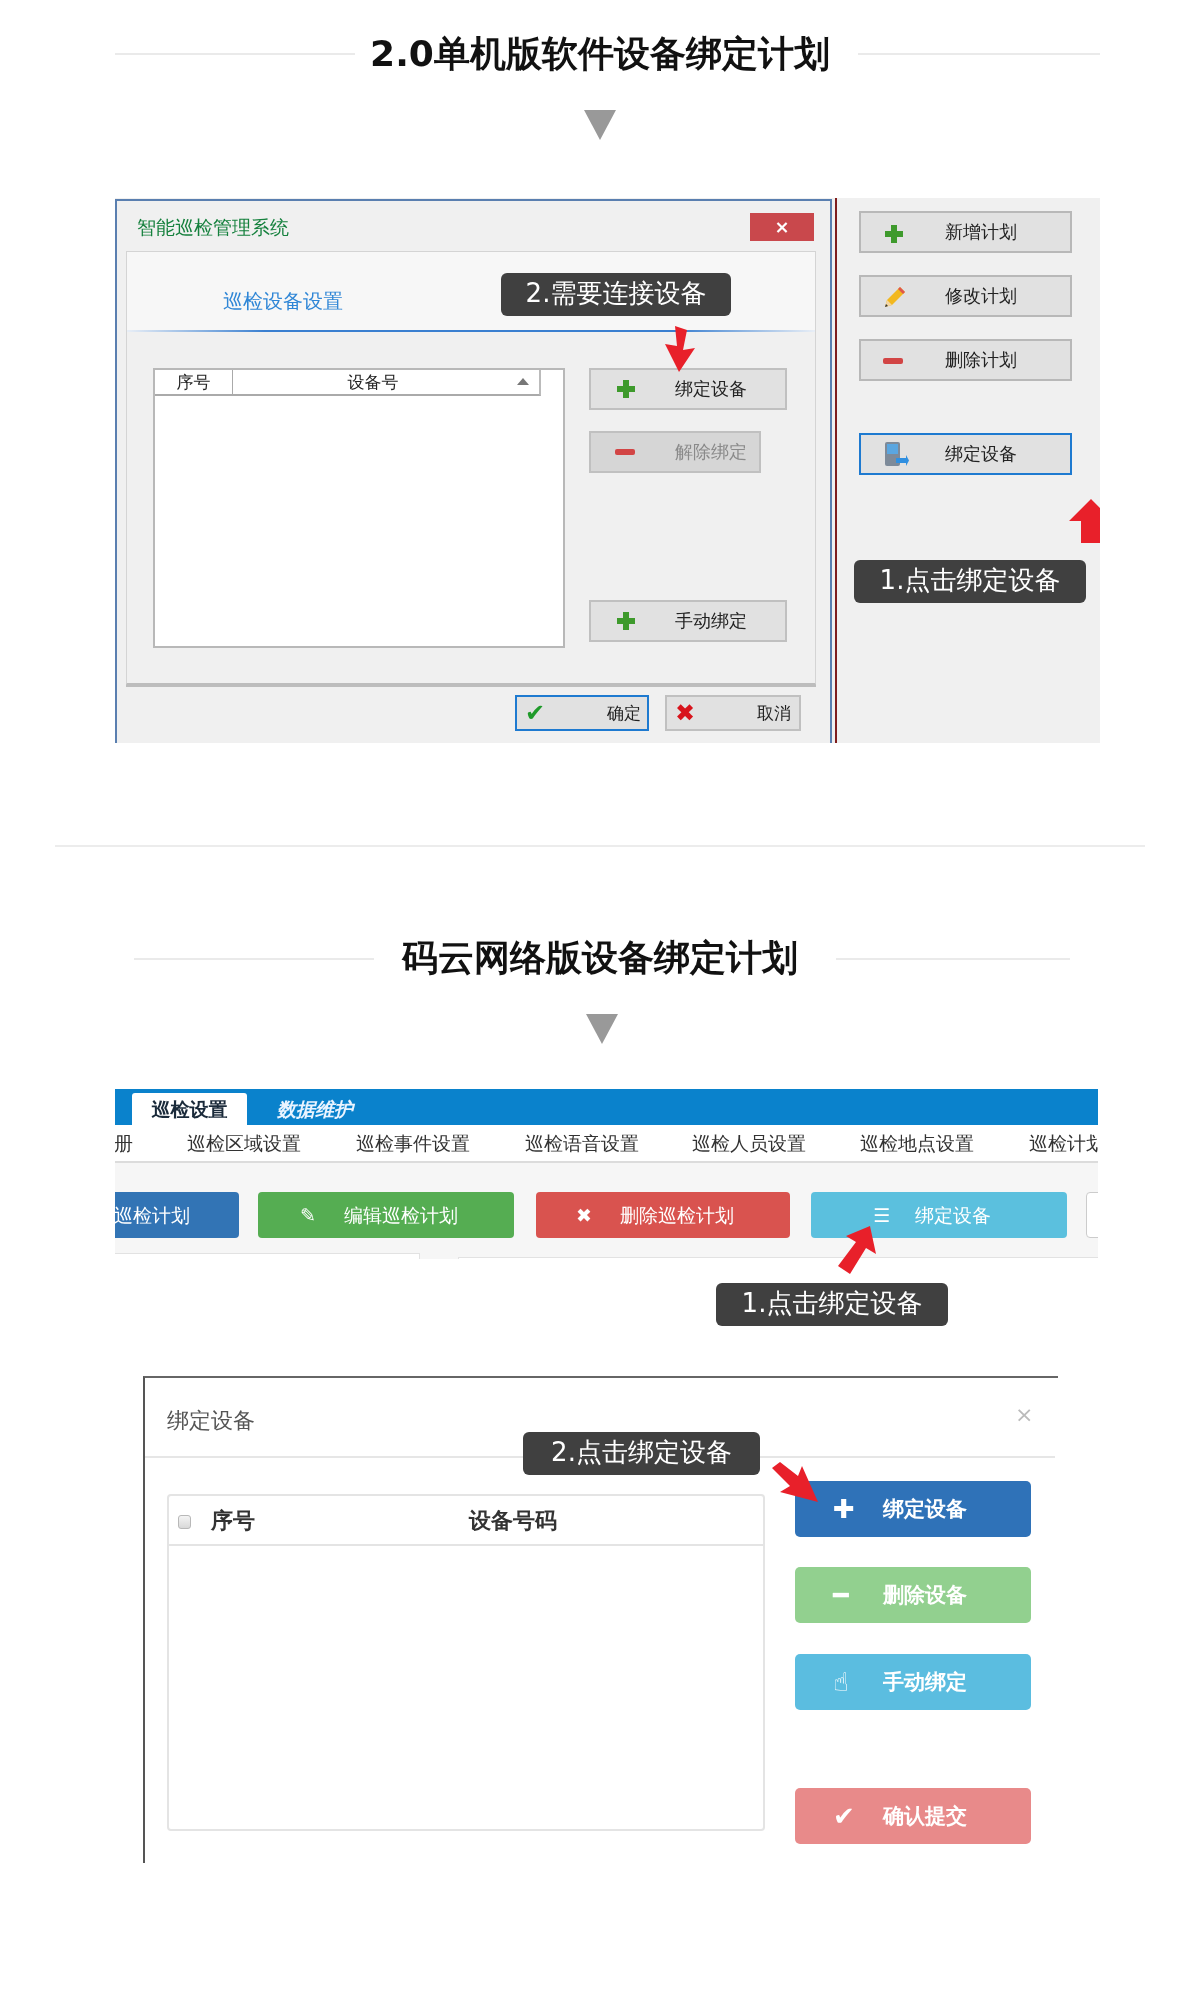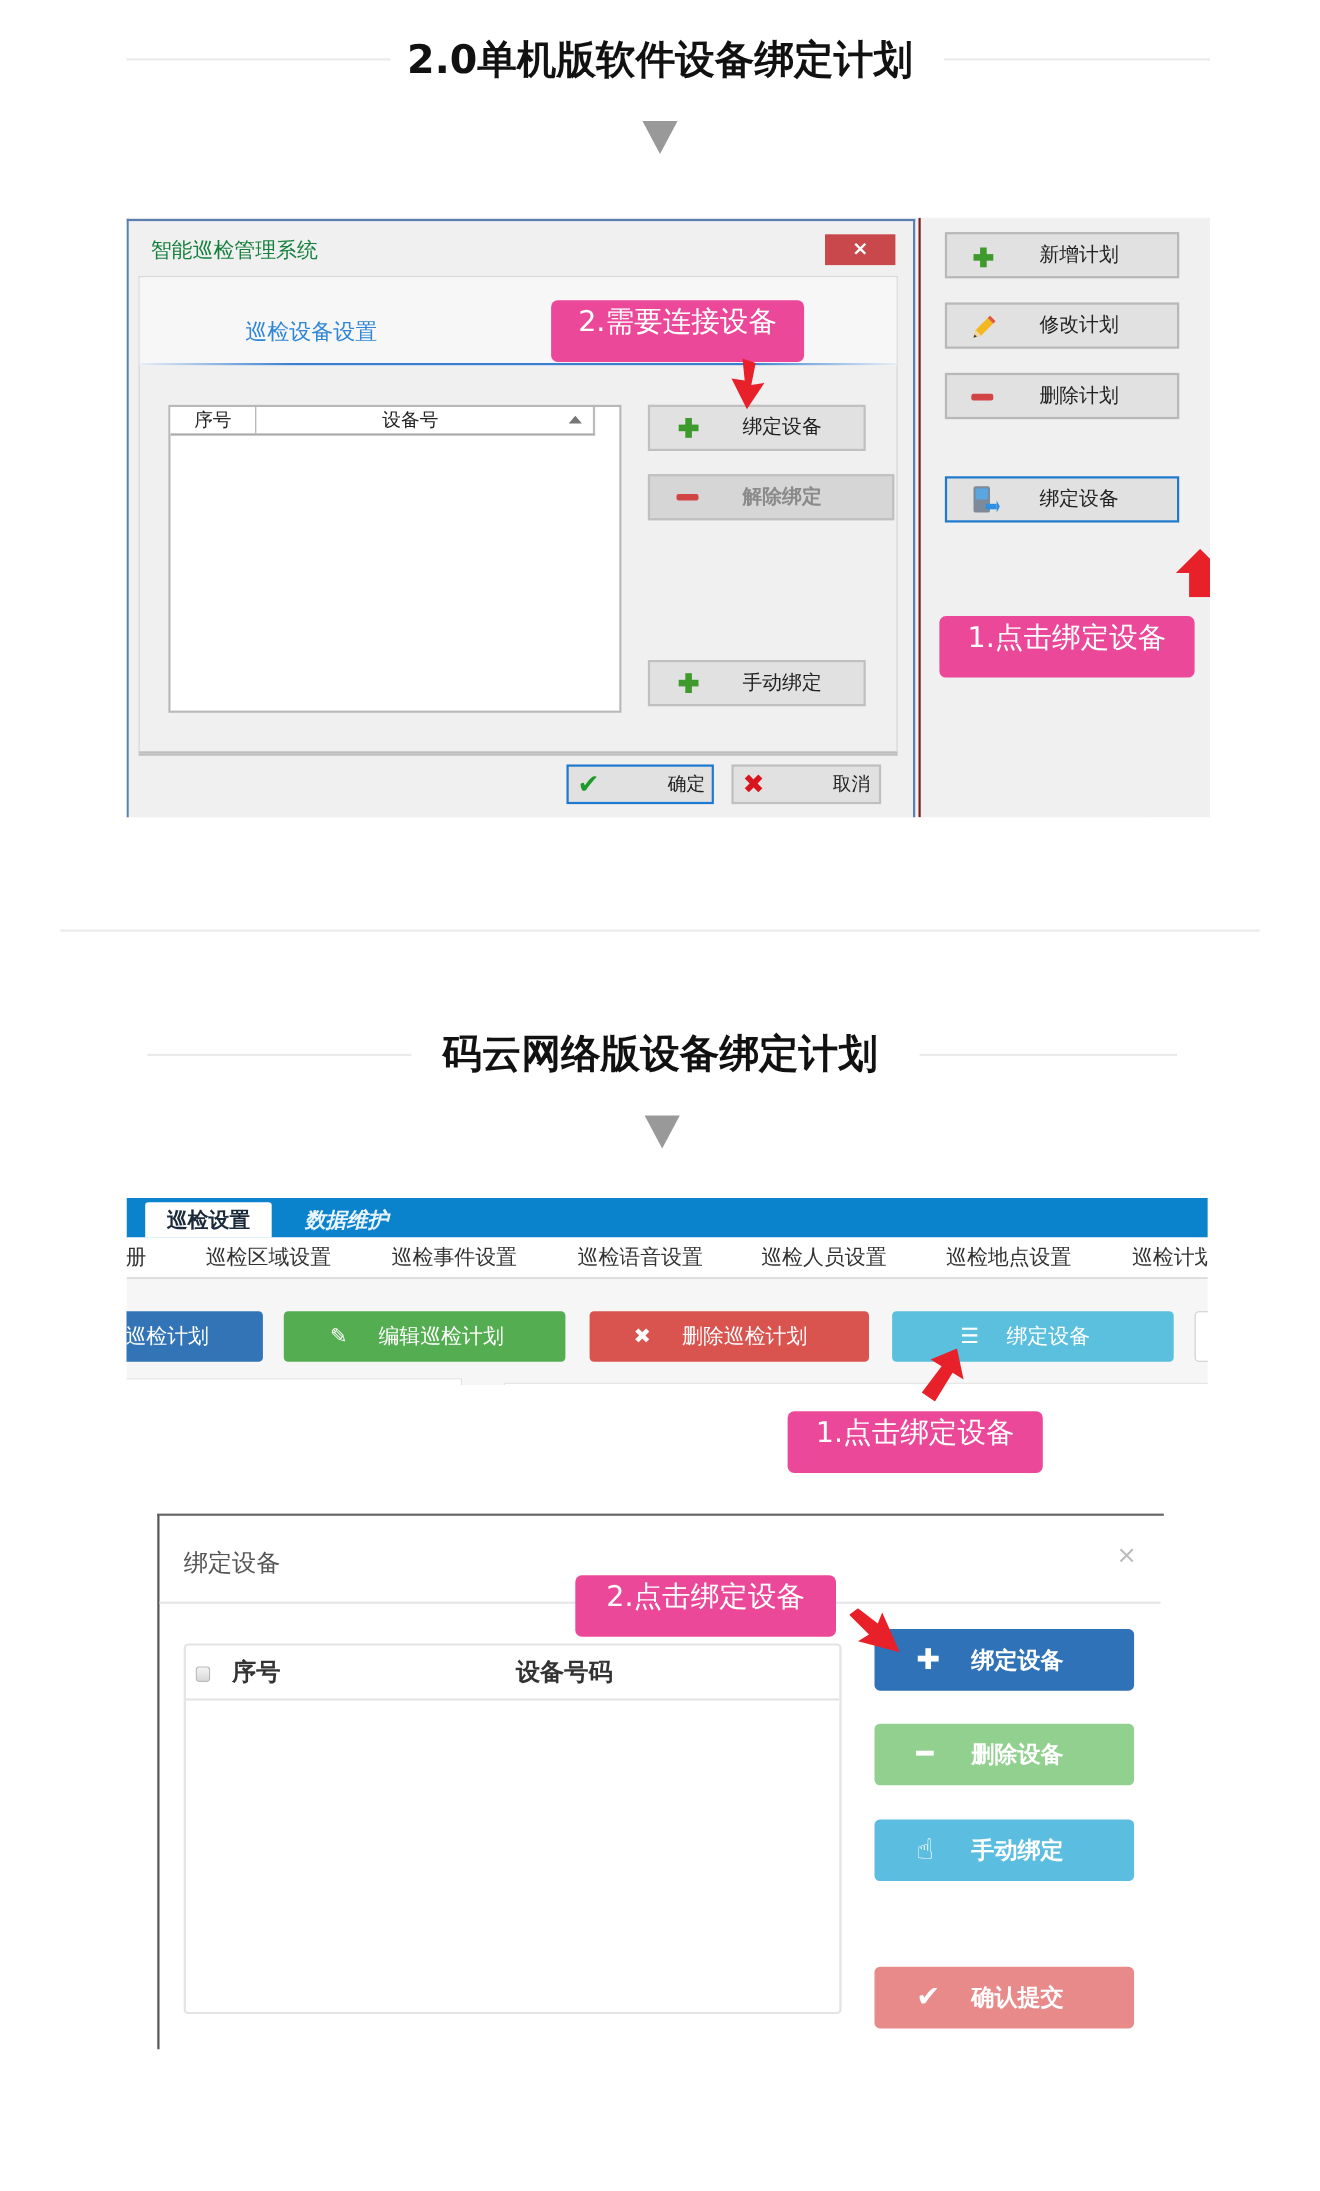--- a/index.html
+++ b/index.html
@@ -7,21 +7,21 @@
   body { position: relative; font-family: "DejaVu Sans", "Liberation Sans", sans-serif; color: #222; }
   .abs { position: absolute; }
 
   
   .sec-title { position: absolute; left: 0; width: 1200px; text-align: center; font-weight: bold; font-size: 36px; color: #111; letter-spacing: 0px; }
   .sec-line { position: absolute; height: 2px; background: #eaeaea; }
   .down-tri { position: absolute; width: 0; height: 0; border-left: 16px solid transparent; border-right: 16px solid transparent; border-top: 30px solid #999; }
   .divider { position: absolute; height: 2px; background: #ececec; }
 
   
-  .callout { position: absolute; background: #ec4899; color: #fff; border-radius: 6px; font-size: 26px; line-height: 41px; height: 56px; text-align: center; white-space: nowrap; }
+  .callout { position: absolute; background: #404040; color: #fff; border-radius: 6px; font-size: 26px; line-height: 41px; height: 43px; text-align: center; white-space: nowrap; }
 
   
   .shot1 { position: absolute; left: 115px; top: 198px; width: 985px; height: 545px; background: #f0f0f0; overflow: hidden; }
   .win { position: absolute; left: 0; top: 1px; width: 717px; height: 545px; background: #f0f0f0; border: 2px solid #5a7fb0; border-bottom: none; }
   .win-title { position: absolute; left: 20px; top: 14px; font-size: 19px; color: #15803d; }
   .win-close { position: absolute; left: 633px; top: 12px; width: 64px; height: 28px; background: #c9484c; color: #fff; font-size: 18px; font-weight: bold; text-align: center; line-height: 28px; }
   .win-inner { position: absolute; left: 9px; top: 50px; width: 690px; height: 434px; background: #f0f0f0; border: 1px solid #d4d4d4; border-bottom: 2px solid #bdbdbd; }
   .inner-head { position: absolute; left: 0; top: 0; width: 100%; height: 80px; background: #f7f7f7; }
   .inner-blue-line { position: absolute; left: 0; top: 78px; width: 100%; height: 2px; background: linear-gradient(to right, #e8eef6, #3a7fd0 20%, #3a7fd0 80%, #e8eef6); }
   .inner-label { position: absolute; left: 49px; top: 36px; font-size: 20px; color: #2f86d6; margin-left: 47px; }
@@ -101,21 +101,21 @@
           <div class="lh-col1">序号</div>
           <div class="lh-col2">设备号</div>
           <div class="lh-sort"></div>
         </div>
       </div>
 
       <div class="wbtn" style="left:462px; top:116px; width:198px; height:42px;">
         <span class="ico-plus" style="left:26px; top:10px;"></span>
         <span class="lbl">绑定设备</span>
       </div>
-      <div class="wbtn disabled" style="left:462px; top:179px; width:224px; height:42px;font-weight:bold;">
+      <div class="wbtn disabled" style="left:462px; top:179px; width:172px; height:42px;">
         <span class="ico-minus" style="left:24px; top:16px;"></span>
         <span class="lbl">解除绑定</span>
       </div>
       <div class="wbtn" style="left:462px; top:348px; width:198px; height:42px;">
         <span class="ico-plus" style="left:26px; top:10px;"></span>
         <span class="lbl">手动绑定</span>
       </div>
     </div>
 
     <div class="win-footer-line"></div>

